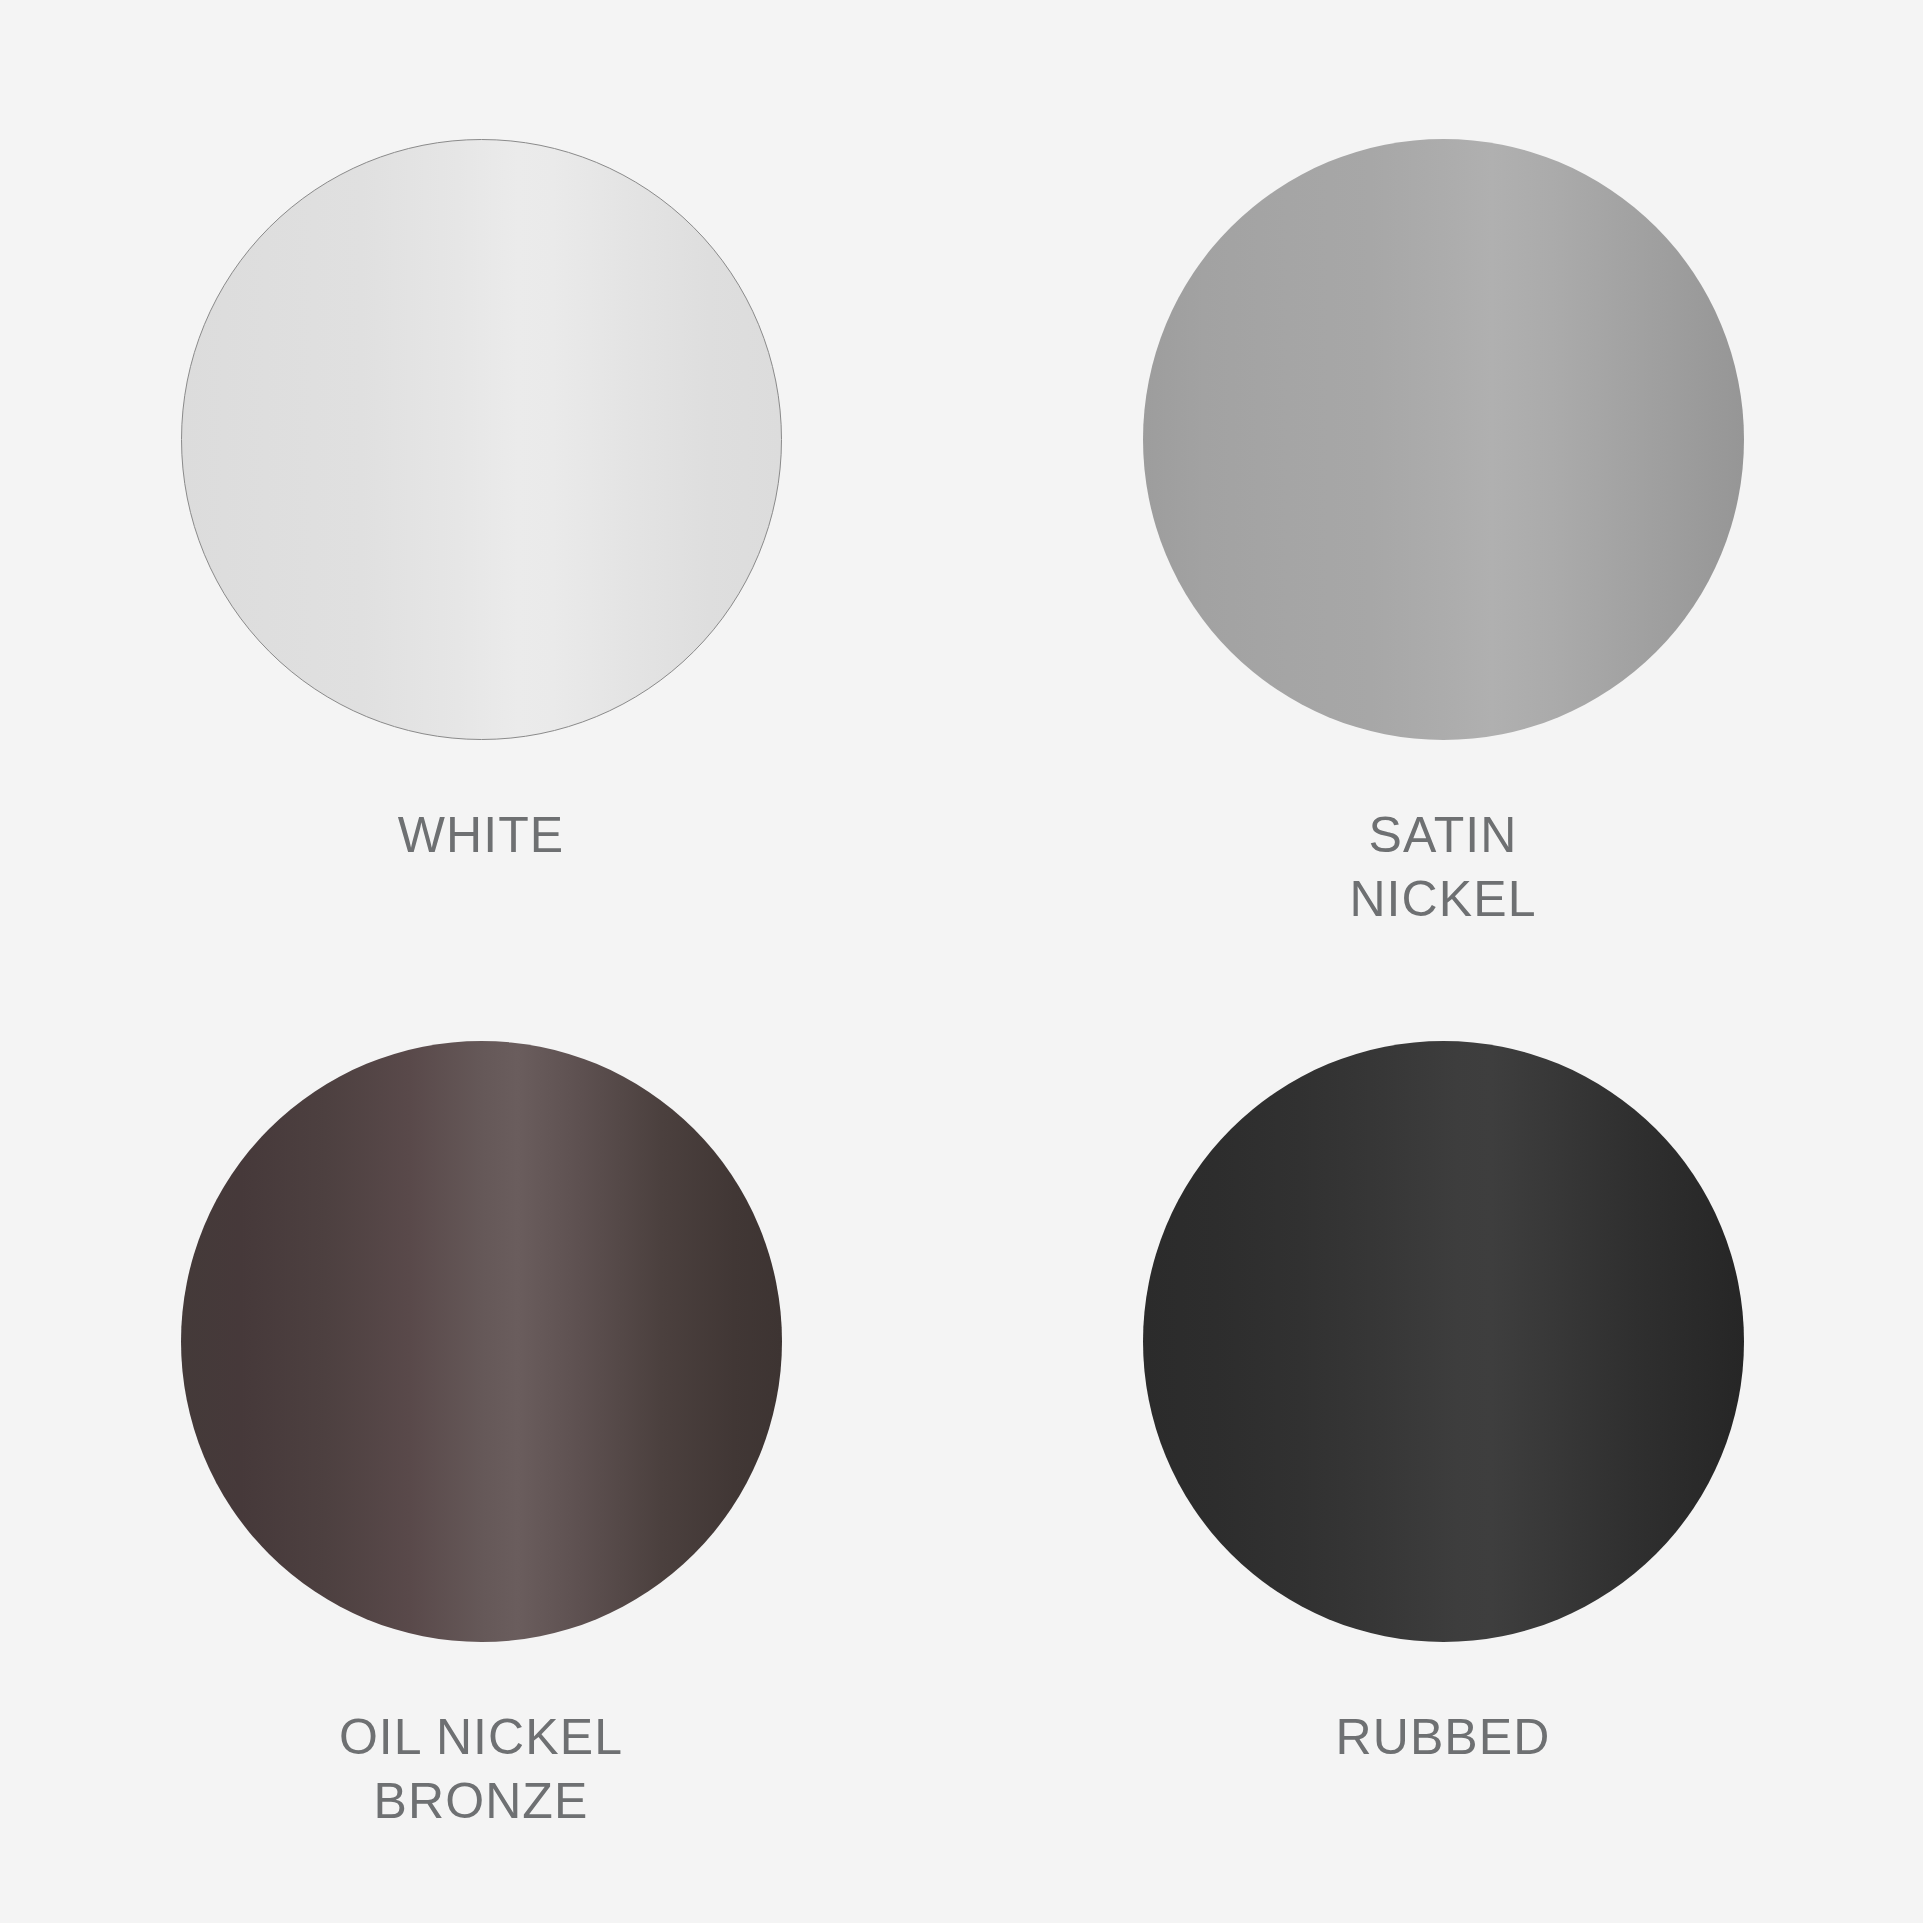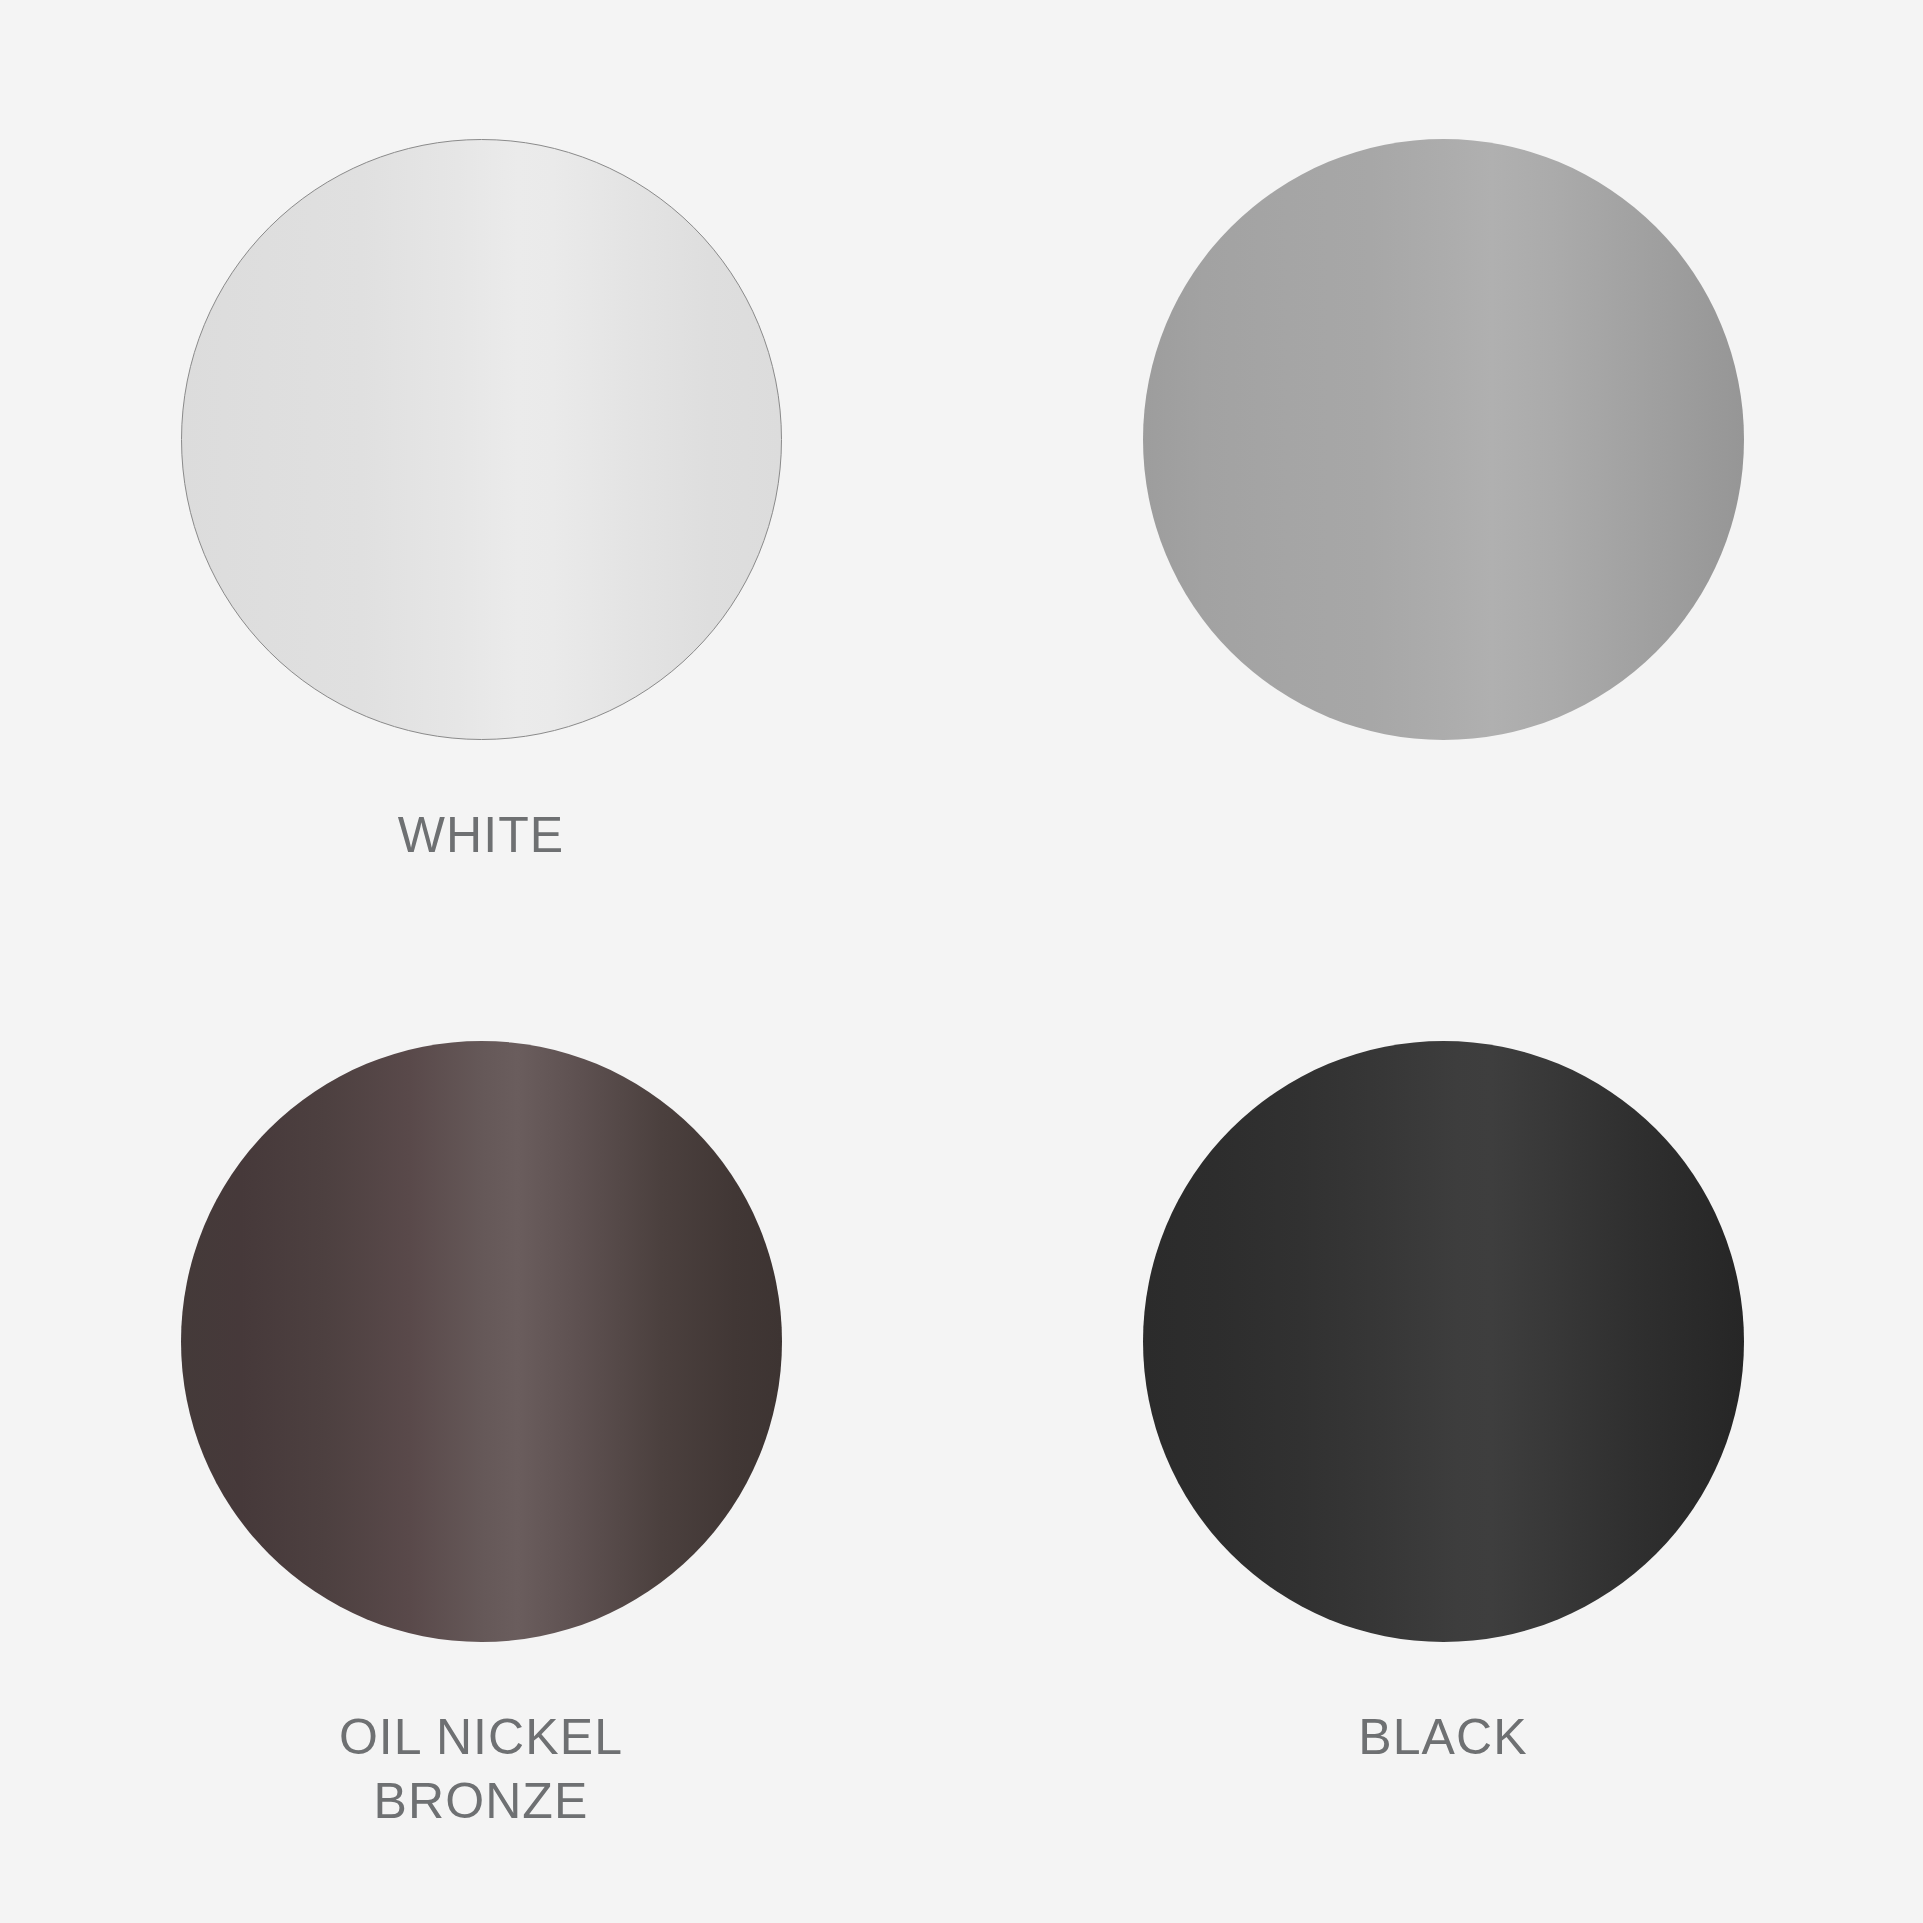--- a/index.html
+++ b/index.html
@@ -125,27 +125,29 @@
 
 <div id="swatch-grid">
 
   <div class="swatch-cell cell-top">
     <div class="swatch-circle swatch-white"></div>
     <div class="swatch-label">WHITE</div>
   </div>
 
   <div class="swatch-cell cell-top">
     <div class="swatch-circle swatch-satin-nickel"></div>
+    <div class="swatch-label">SATIN
+NICKEL</div>
   </div>
 
   <div class="swatch-cell cell-bottom">
     <div class="swatch-circle swatch-oil-rubbed-bronze"></div>
     <div class="swatch-label">OIL NICKEL
 BRONZE</div>
   </div>
 
   <div class="swatch-cell cell-bottom">
     <div class="swatch-circle swatch-black"></div>
-    <div class="swatch-label">BLACK</div>
+    <div class="swatch-label">RUBBED</div>
   </div>
 
 </div>
 
 
 </body></html>

